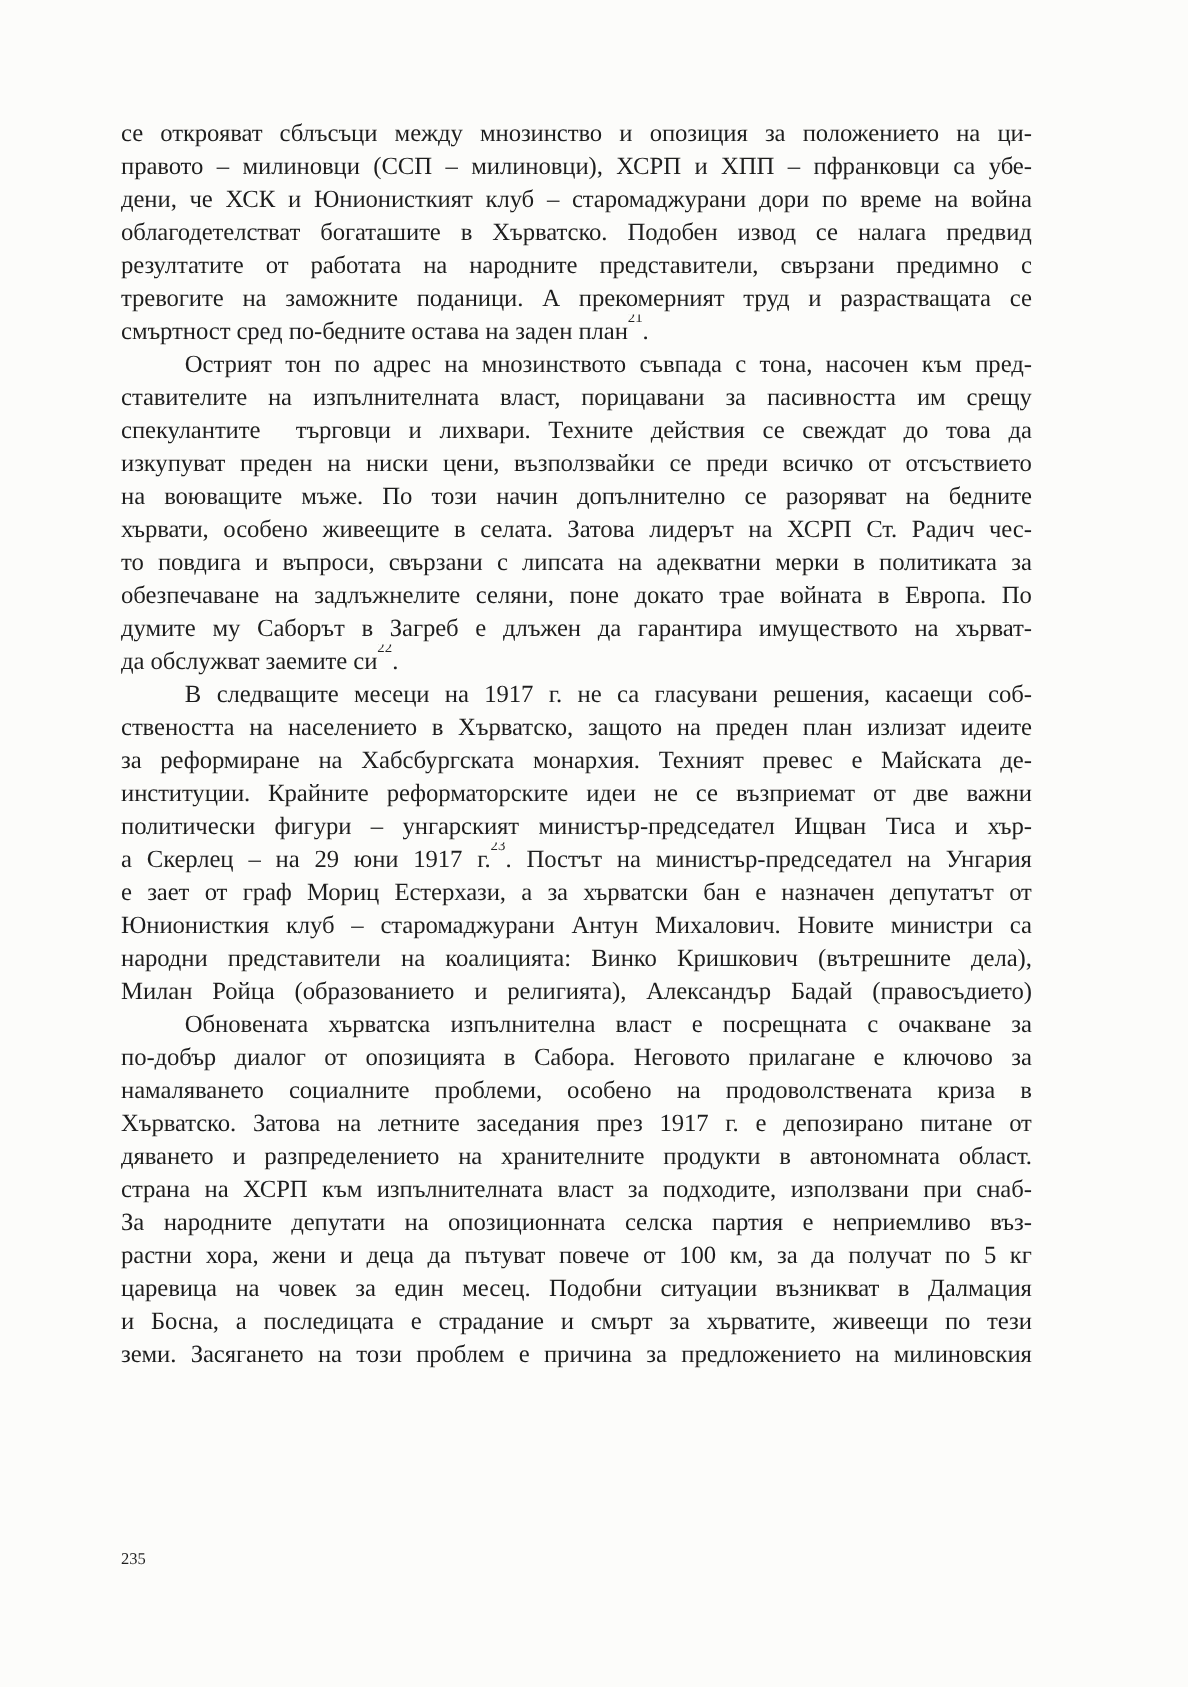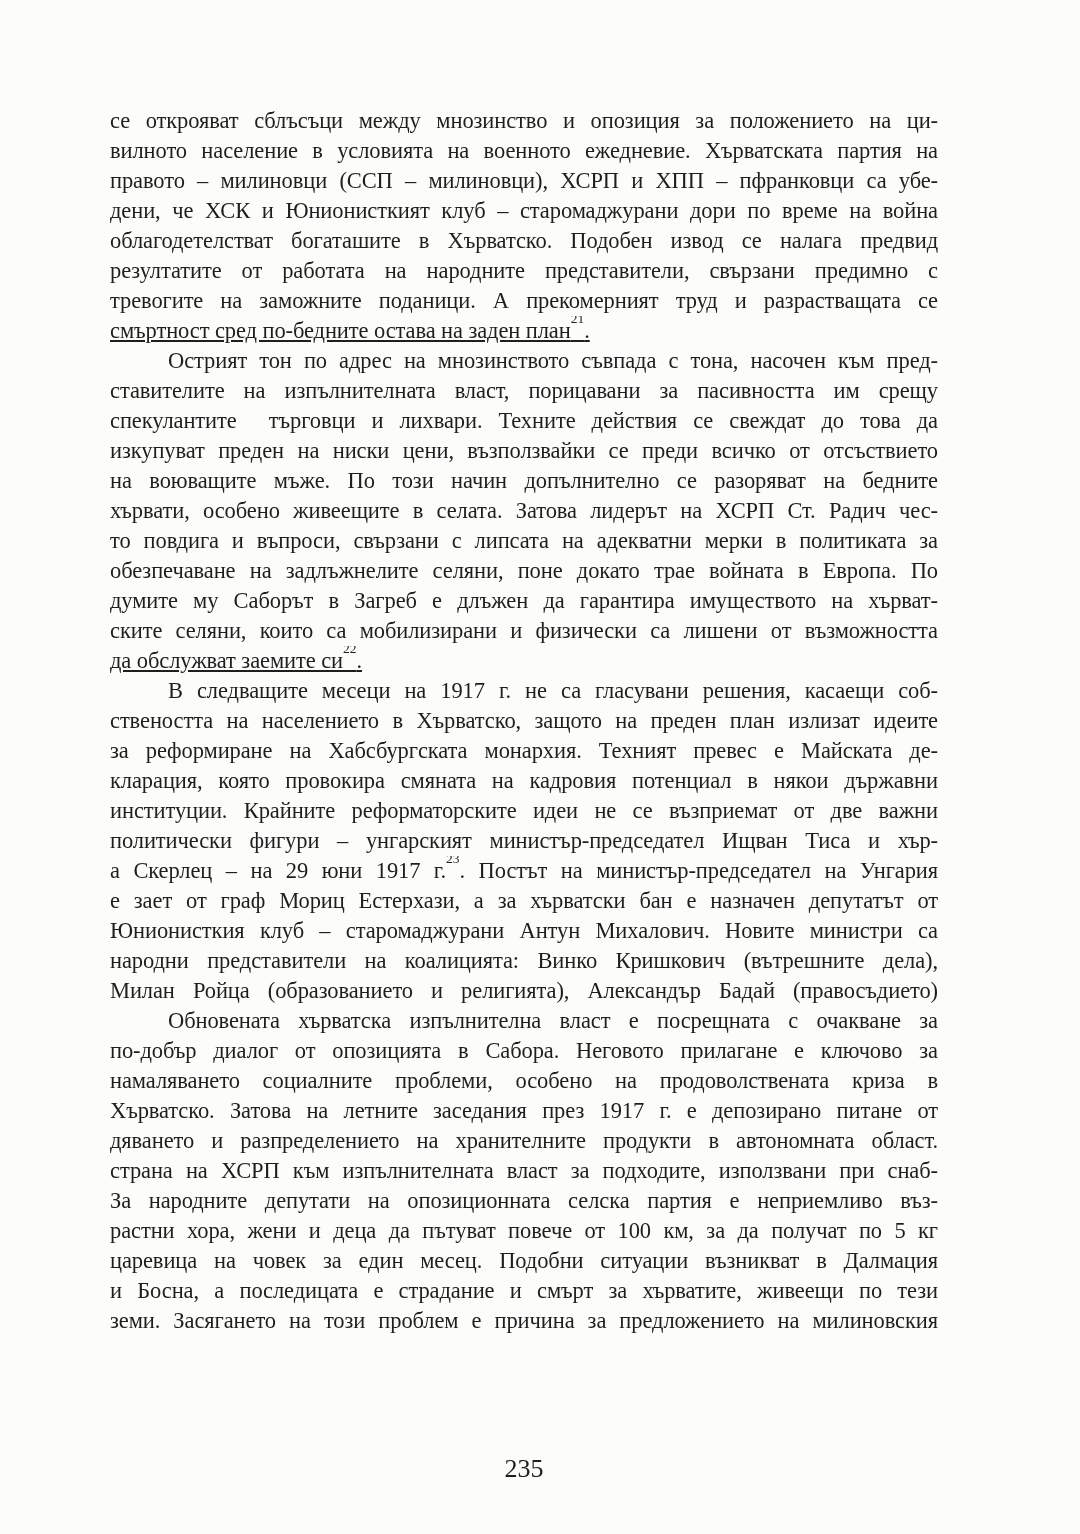--- a/index.html
+++ b/index.html
@@ -35,75 +35,70 @@
     line-height: 30px;
     height: 30px;
     overflow: hidden;
     letter-spacing: -0.1px;
     text-align: justify;
     text-align-last: justify;
     white-space: normal;
   }
   .line.lastline {
     text-align-last: left;
-    text-decoration: underline;
   }
   .line.indent {
     text-indent: 58px;
   }
   sup.fnref {
     font-size: 0.60em;
     line-height: 0;
     position: relative;
     top: -0.45em;
     letter-spacing: 0;
   }
   .page-number {
     position: absolute;
     left: 110px;
-    top: 1454px;
+    top: 1403px;
     width: 828px;
-    text-align: center;
-    font-size: 26px;
+    font-size: 15px;
     line-height: 30px;
   }
 </style>
 </head>
 <body>
 
 <div class="page">
   <div class="text-block">
       <div class="paragraph">
         <div class="line">се открояват сблъсъци между мнозинство и опозиция за положението на ци-</div>
-        <div class="line">вилното население в условията на военното ежедневие. Хърватската партия на</div>
         <div class="line">правото – милиновци (ССП – милиновци), ХСРП и ХПП – пфранковци са убе-</div>
         <div class="line">дени, че ХСК и Юнионисткият клуб – старомаджурани дори по време на война</div>
         <div class="line">облагодетелстват богаташите в Хърватско. Подобен извод се налага предвид</div>
         <div class="line">резултатите от работата на народните представители, свързани предимно с</div>
         <div class="line">тревогите на заможните поданици. А прекомерният труд и разрастващата се</div>
         <div class="line lastline">смъртност сред по-бедните остава на заден план<sup class="fnref">21</sup>.</div>
       </div>
       <div class="paragraph">
         <div class="line indent">Острият тон по адрес на мнозинството съвпада с тона, насочен към пред-</div>
         <div class="line">ставителите на изпълнителната власт, порицавани за пасивността им срещу</div>
         <div class="line">спекулантите &nbsp;търговци и лихвари. Техните действия се свеждат до това да</div>
         <div class="line">изкупуват преден на ниски цени, възползвайки се преди всичко от отсъствието</div>
         <div class="line">на воюващите мъже. По този начин допълнително се разоряват на бедните</div>
         <div class="line">хървати, особено живеещите в селата. Затова лидерът на ХСРП Ст. Радич чес-</div>
         <div class="line">то повдига и въпроси, свързани с липсата на адекватни мерки в политиката за</div>
         <div class="line">обезпечаване на задлъжнелите селяни, поне докато трае войната в Европа. По</div>
         <div class="line">думите му Саборът в Загреб е длъжен да гарантира имуществото на хърват-</div>
-        <div class="line">ските селяни, които са мобилизирани и физически са лишени от възможността</div>
         <div class="line lastline">да обслужват заемите си<sup class="fnref">22</sup>.</div>
       </div>
       <div class="paragraph">
         <div class="line indent">В следващите месеци на 1917 г. не са гласувани решения, касаещи соб-</div>
         <div class="line">ствеността на населението в Хърватско, защото на преден план излизат идеите</div>
         <div class="line">за реформиране на Хабсбургската монархия. Техният превес е Майската де-</div>
-        <div class="line">кларация, която провокира смяната на кадровия потенциал в някои държавни</div>
         <div class="line">институции. Крайните реформаторските идеи не се възприемат от две важни</div>
         <div class="line">политически фигури – унгарският министър-председател Ищван Тиса и хър-</div>
         <div class="line">а Скерлец – на 29 юни 1917 г.<sup class="fnref">23</sup>. Постът на министър-председател на Унгария</div>
         <div class="line">е зает от граф Мориц Естерхази, а за хърватски бан е назначен депутатът от</div>
         <div class="line">Юнионисткия клуб – старомаджурани Антун Михалович. Новите министри са</div>
         <div class="line">народни представители на коалицията: Винко Кришкович (вътрешните дела),</div>
         <div class="line">Милан Ройца (образованието и религията), Александър Бадай (правосъдието)</div>
       </div>
       <div class="paragraph">
         <div class="line indent">Обновената хърватска изпълнителна власт е посрещната с очакване за</div>

